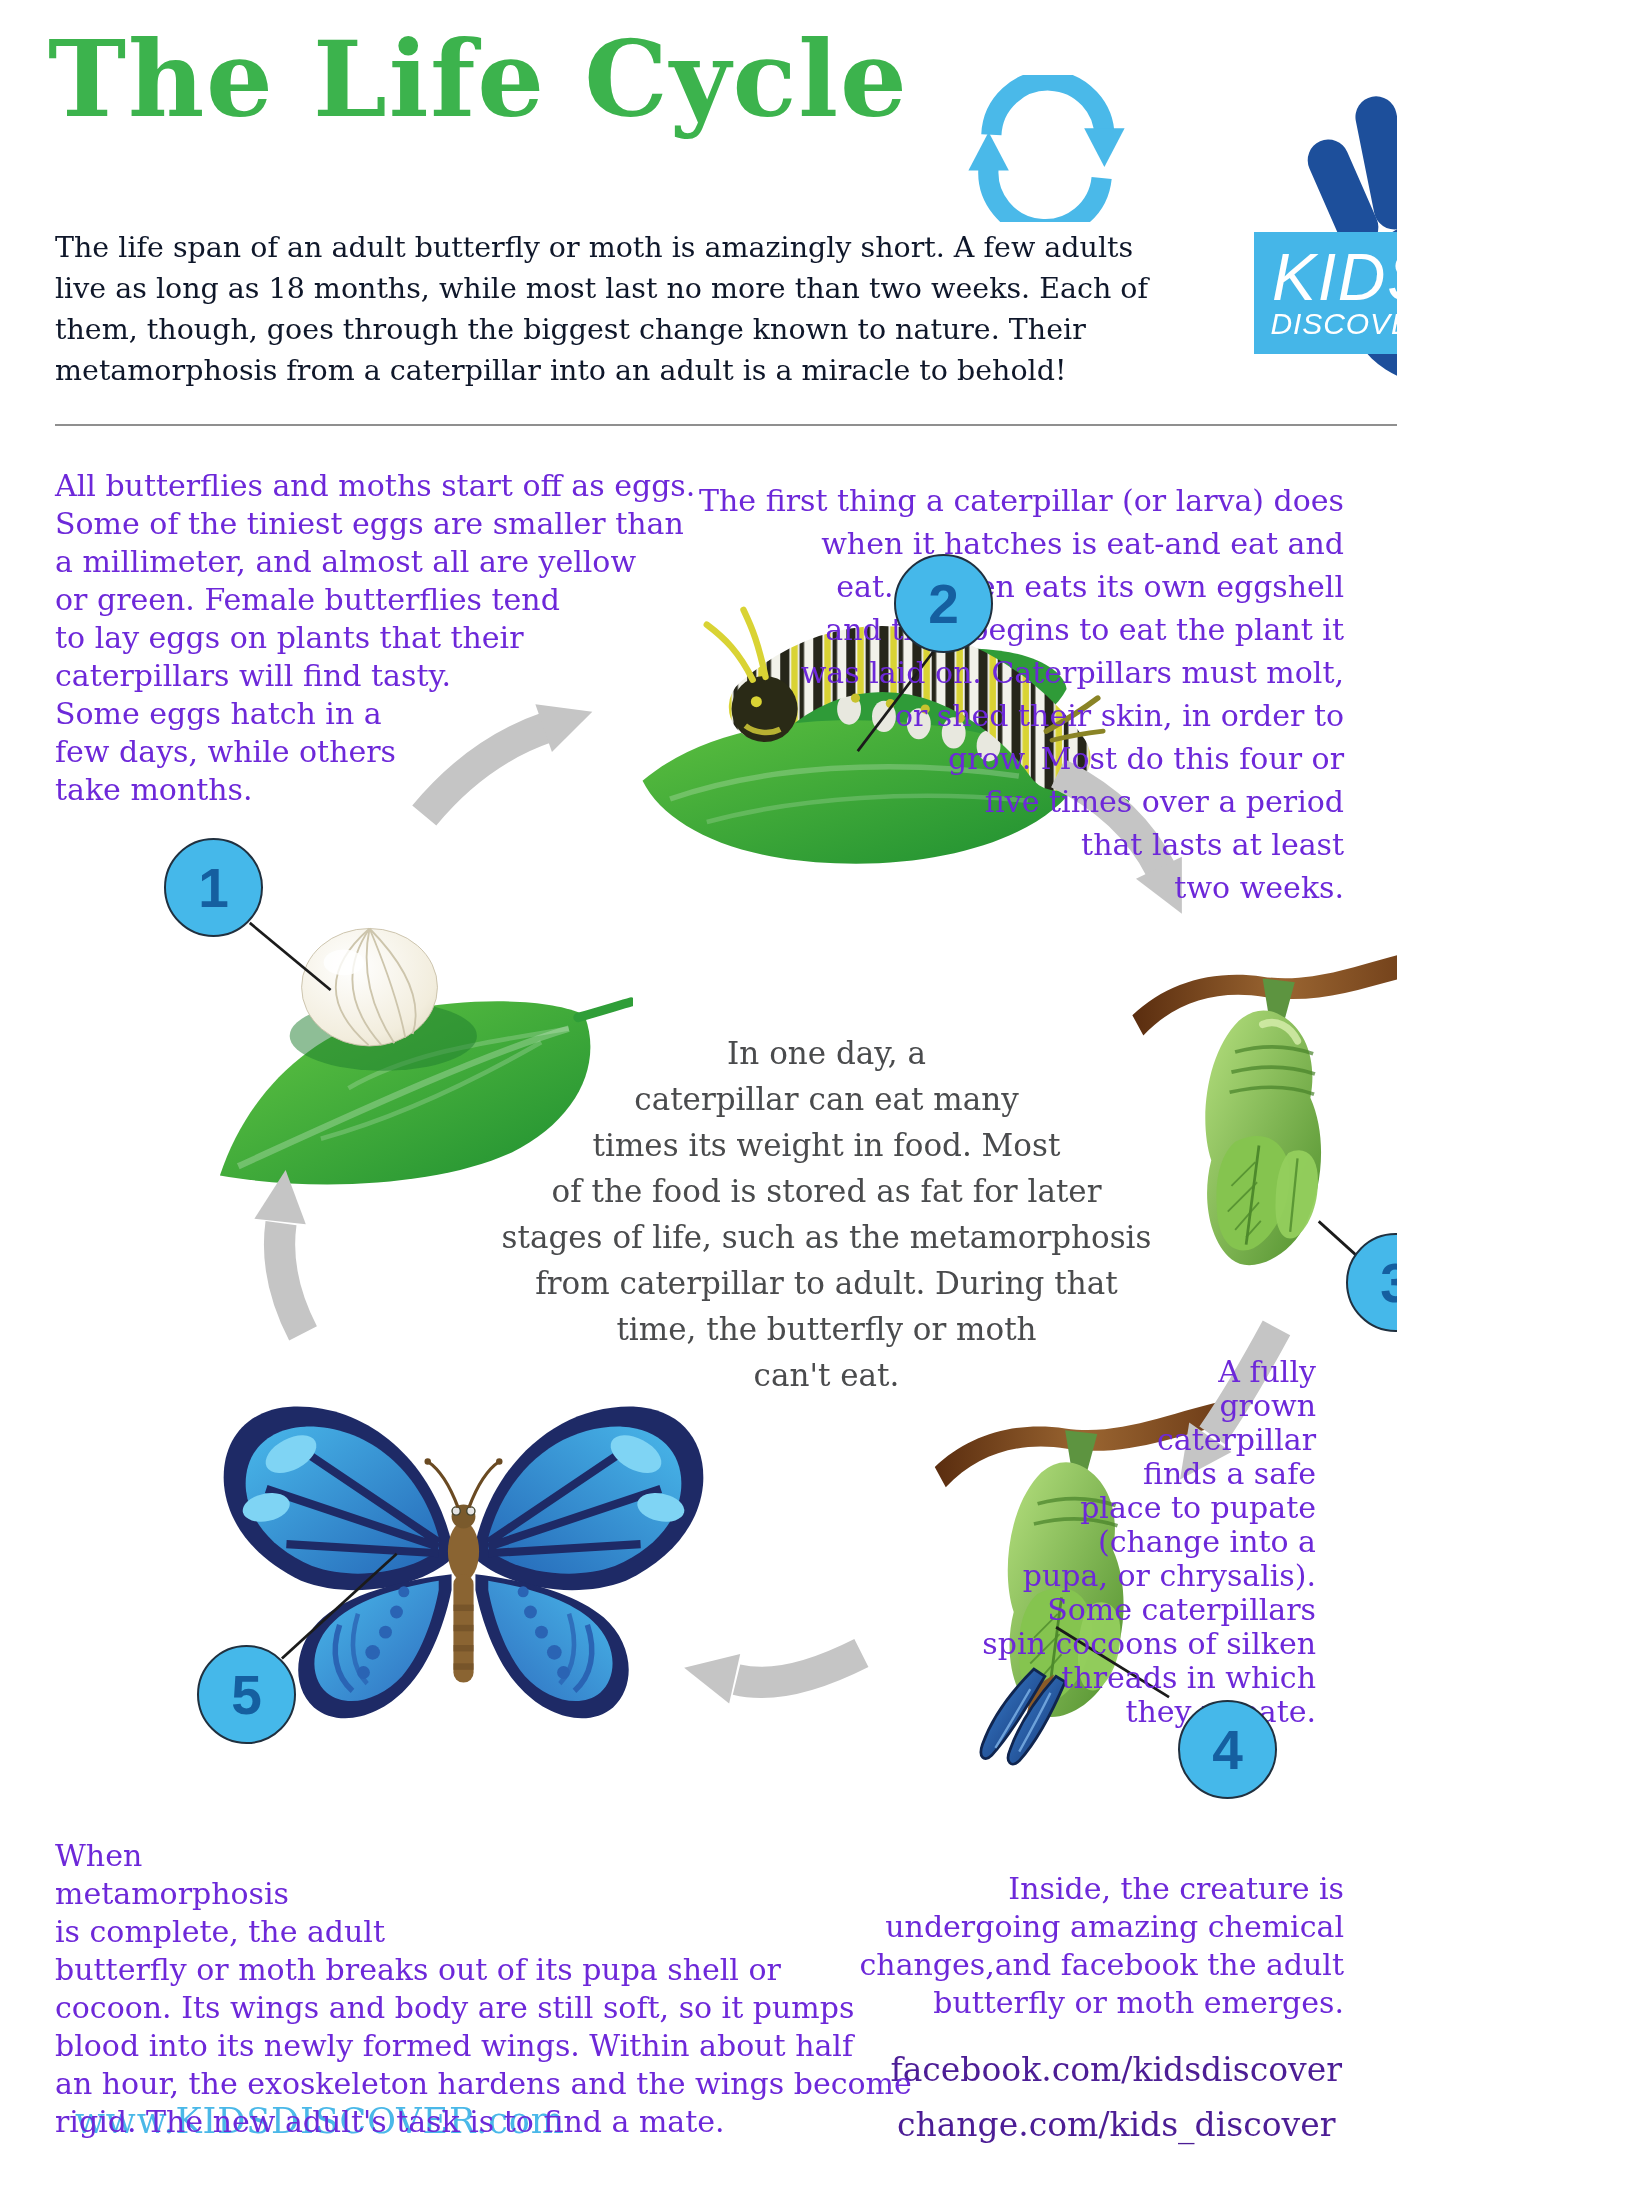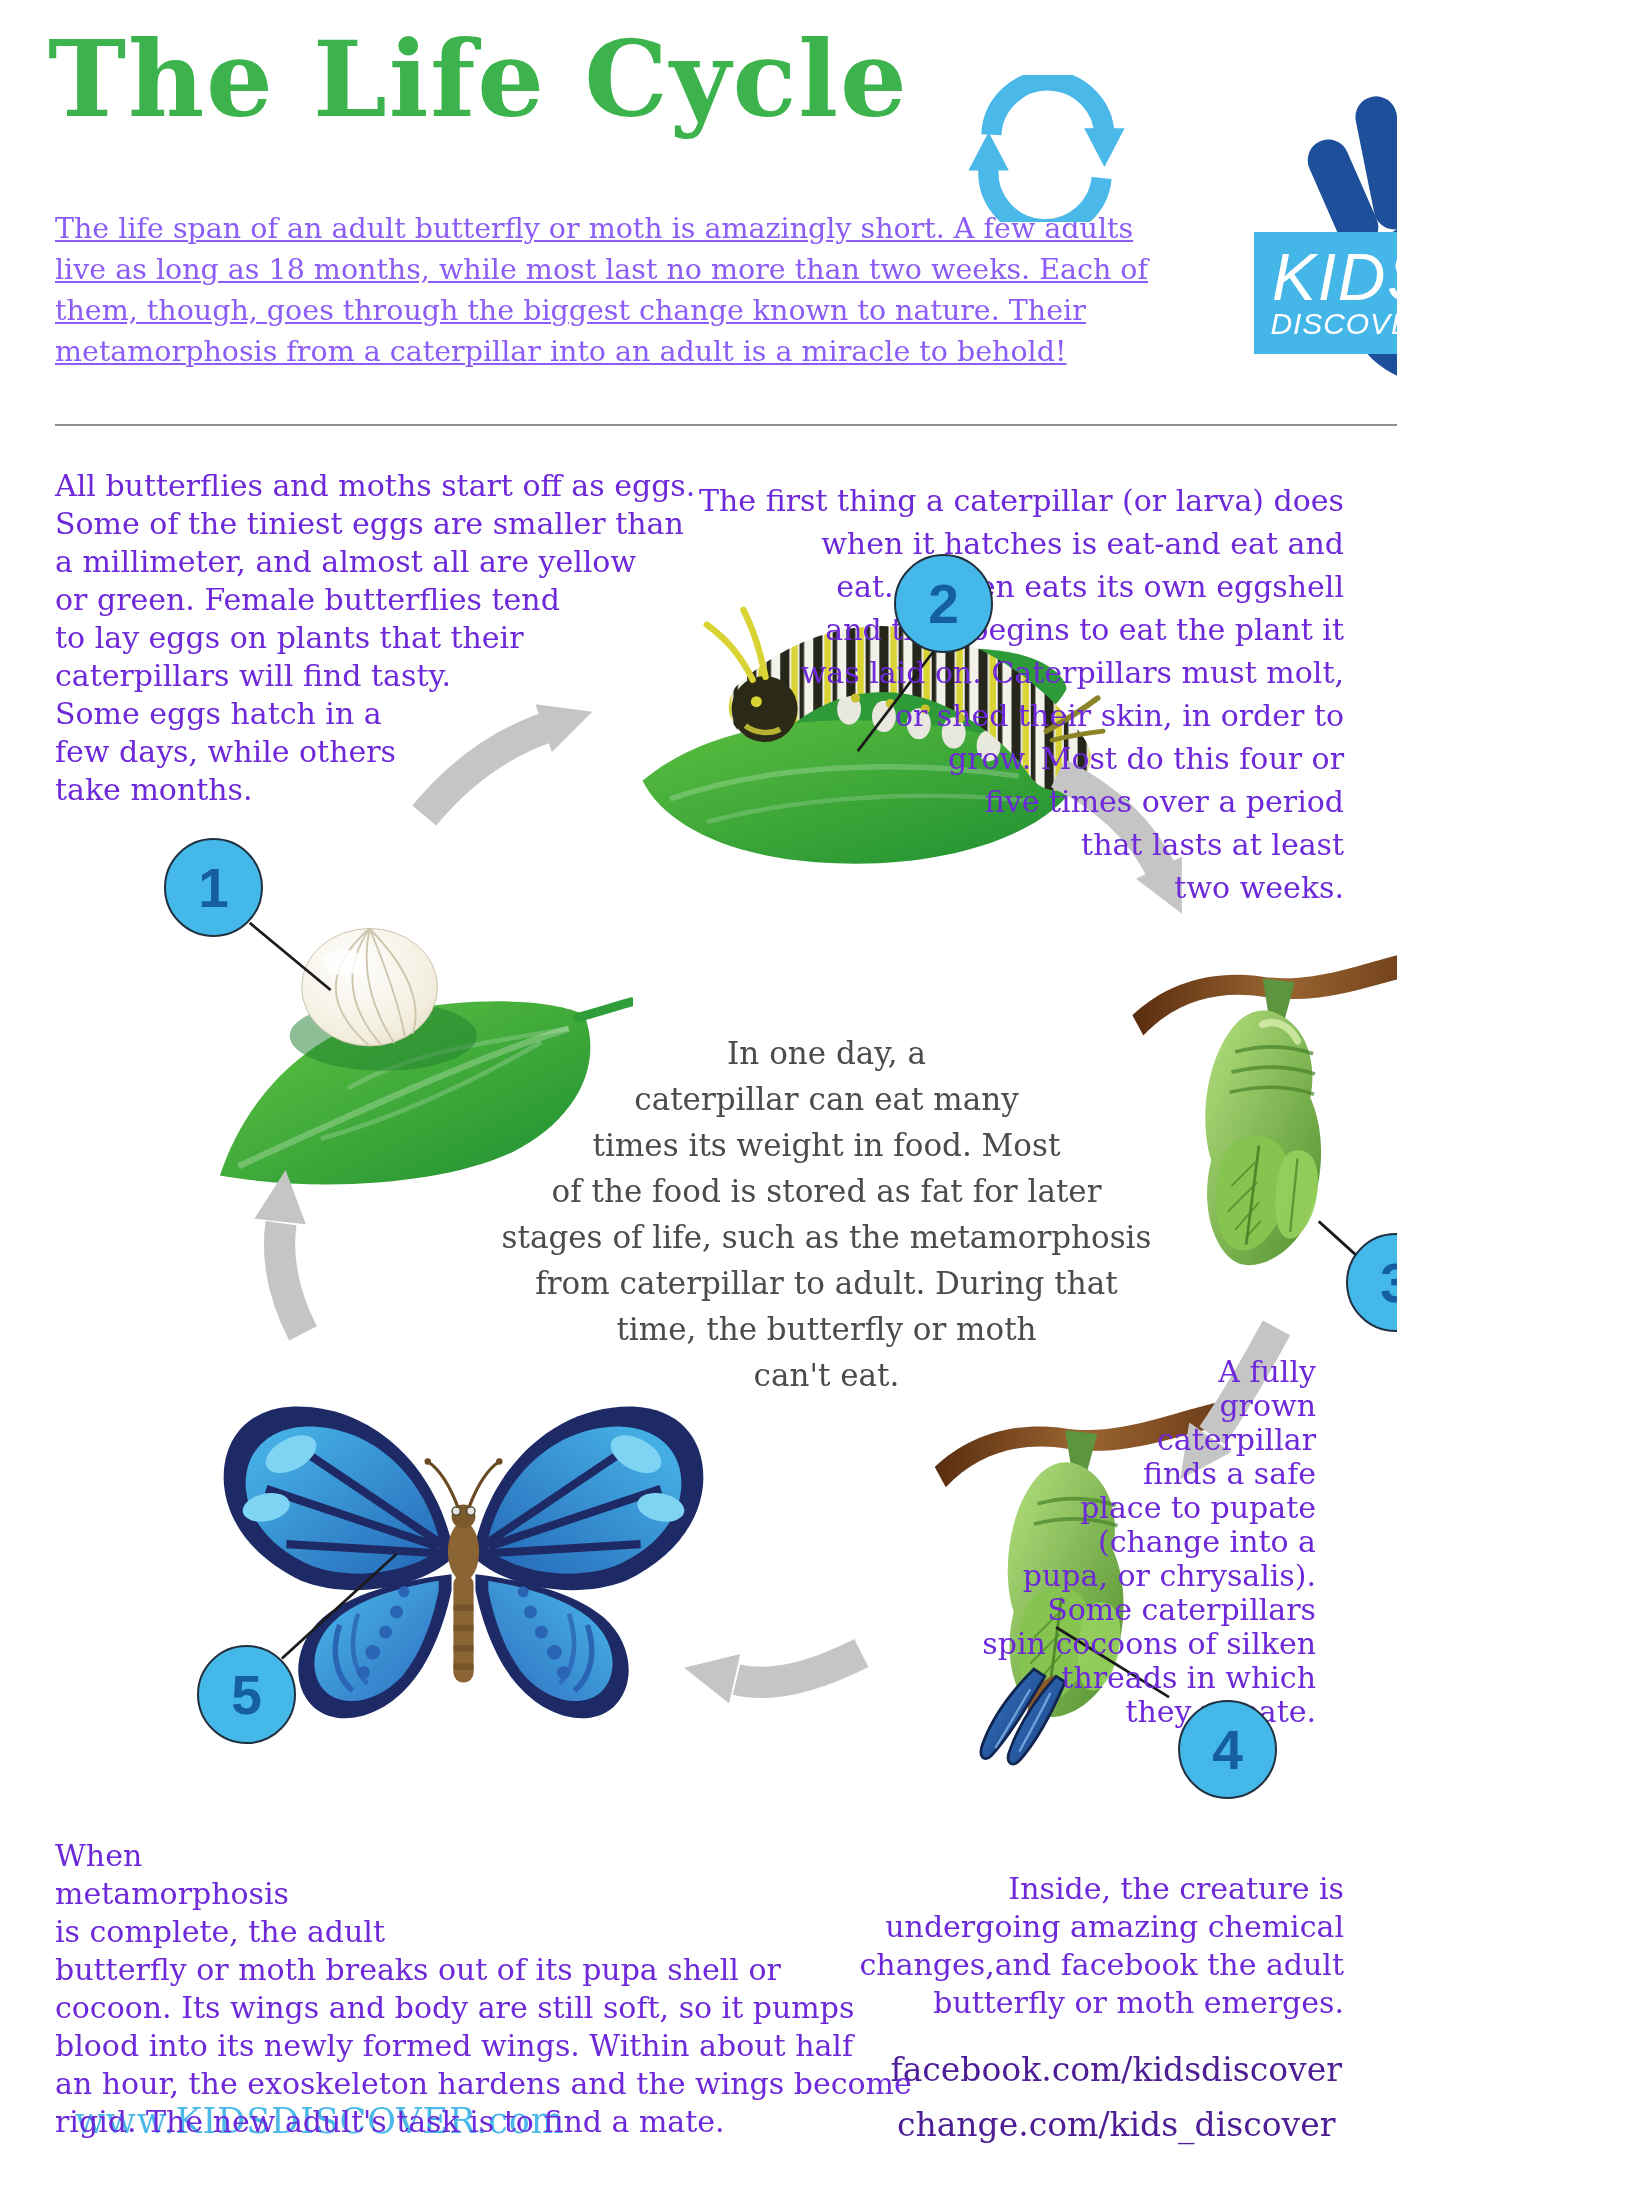--- a/index.html
+++ b/index.html
@@ -1,20 +1,20 @@
 <!DOCTYPE html>
 <html style="font-size:14.7px"><head>
 <meta charset="utf-8">
 <style>
   html,body{margin:0;padding:0;background:#ffffff;}
   .poster{position:relative;width:1397px;height:2204px;background:#ffffff;overflow:hidden;
           font-family:"DejaVu Serif", serif;color:#3f4041;}
   .abs{position:absolute;}
   .page-title{left:48px;top:16.5px;font-size:105px;font-weight:bold;color:#3cb34d;letter-spacing:1.8px;}
-  .intro{left:55px;top:208px;font-size:28.5px;line-height:41px;white-space:pre-line;color:#8b5cf6;text-decoration:underline;}
+  .intro{left:55px;top:227px;font-size:28.5px;line-height:41px;white-space:pre-line;color:#0f172a;}
   .divider{left:55px;top:424px;width:1543px;height:1.8px;background:#8f8f8f;}
   .body-text{font-size:30px;color:#6d28d9;white-space:pre-line;}
   .t-left{text-align:left;}
   .t-right{text-align:right;}
   .stage1-text{left:55px;top:467px;line-height:38px;}
   .stage2-text{right:53px;top:479px;width:661px;line-height:43px;}
   .stage3-text{right:81px;top:1355px;width:404px;line-height:34px;}
   .stage4-text{right:53px;top:1870px;width:569px;line-height:38px;}
   .stage5-text{left:55px;top:1837px;line-height:38px;}
   .center-note{left:395px;top:1030px;width:863px;text-align:center;font-size:31px;line-height:46px;

